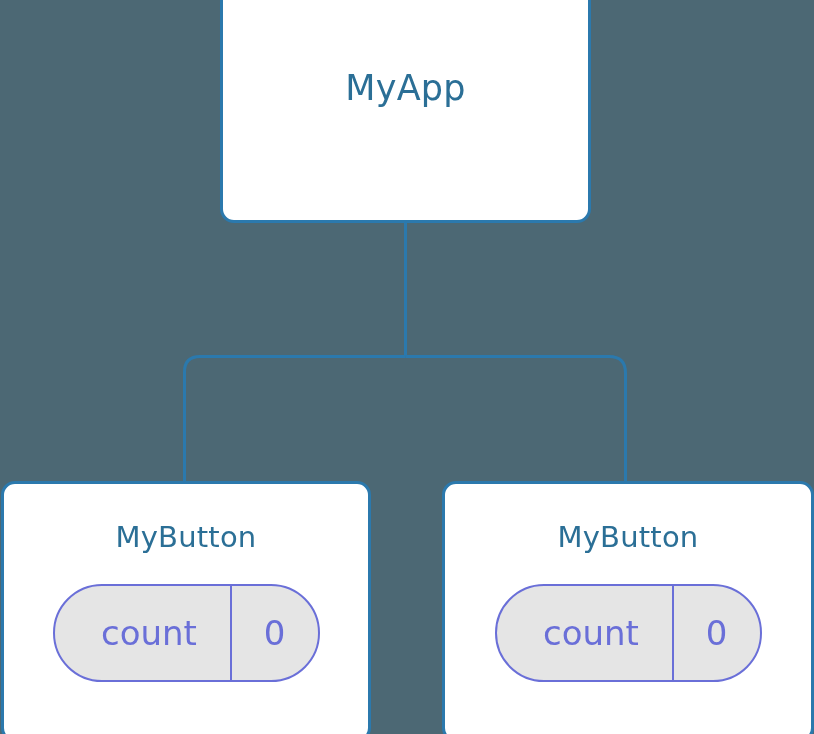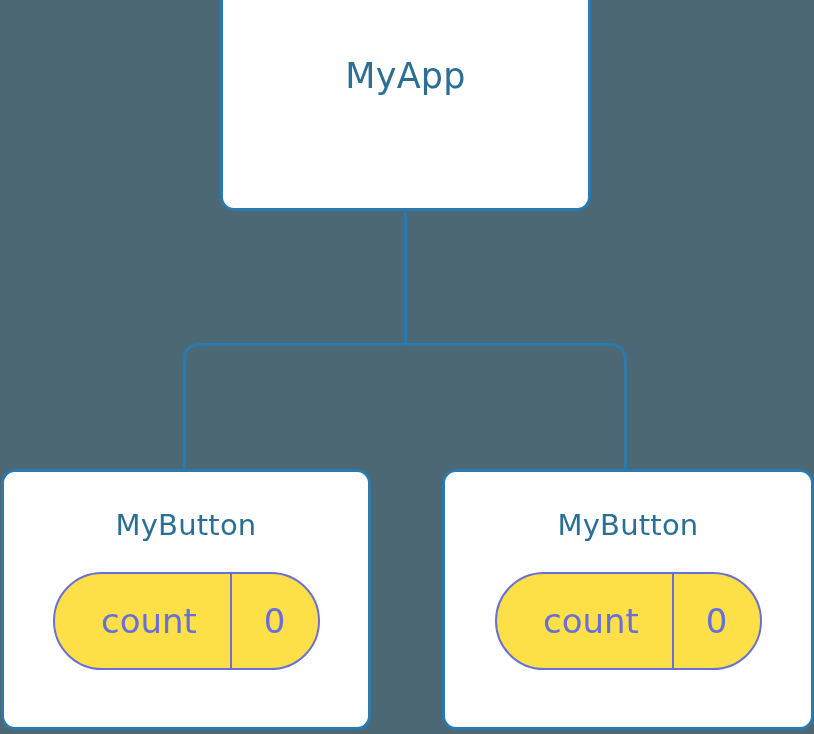--- a/index.html
+++ b/index.html
@@ -14,20 +14,21 @@
     background: #4c6874;
     font-family: "DejaVu Sans", "Liberation Sans", sans-serif;
     position: relative;
   }
 
   #stage {
     position: absolute;
     inset: 0;
     width: 814px;
     height: 534px;
+    margin-top: 12px;
   }
 
   
   #connectors {
     position: absolute;
     left: 0;
     top: 0;
     width: 814px;
     height: 734px;
     z-index: 1;
@@ -87,21 +88,21 @@
   
   .state-capsule {
     margin-top: 32px;
     height: 98px;
     width: 267px;
     border: 2px solid #6a6fd8;
     border-radius: 49px;
     display: flex;
     align-items: stretch;
     overflow: hidden;
-    background: #fde047;
+    background: #e5e5e5;
   }
 
   .state-key,
   .state-value {
     display: flex;
     align-items: center;
     justify-content: center;
     color: #6a6fd8;
     font-size: 34px;
     line-height: 1;

